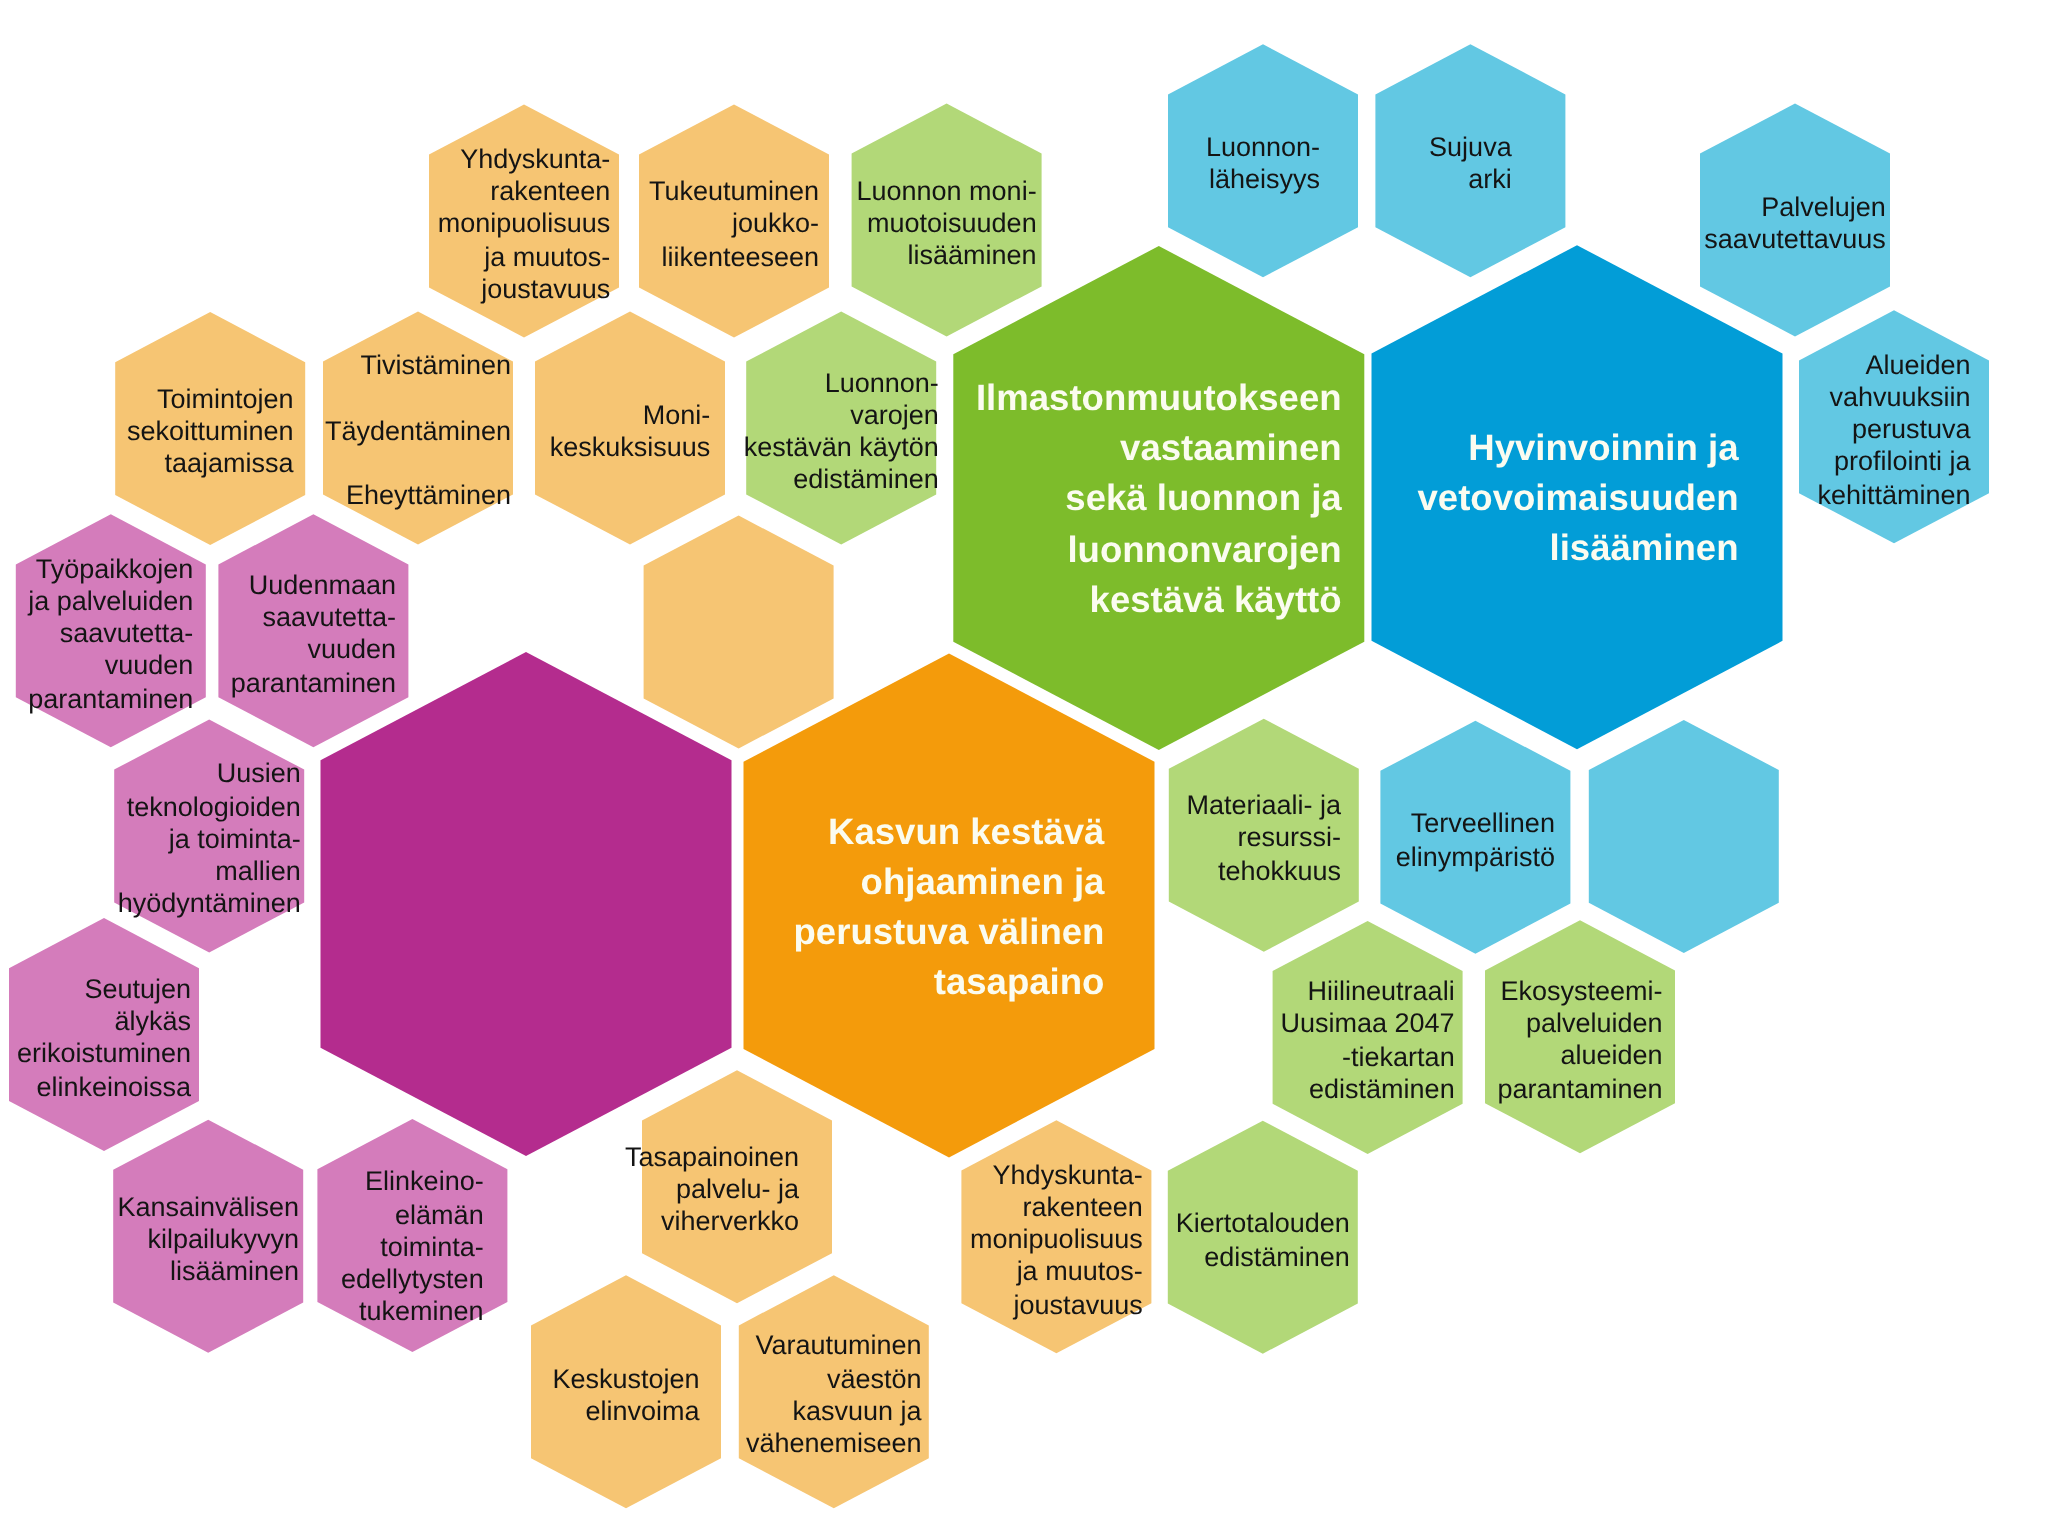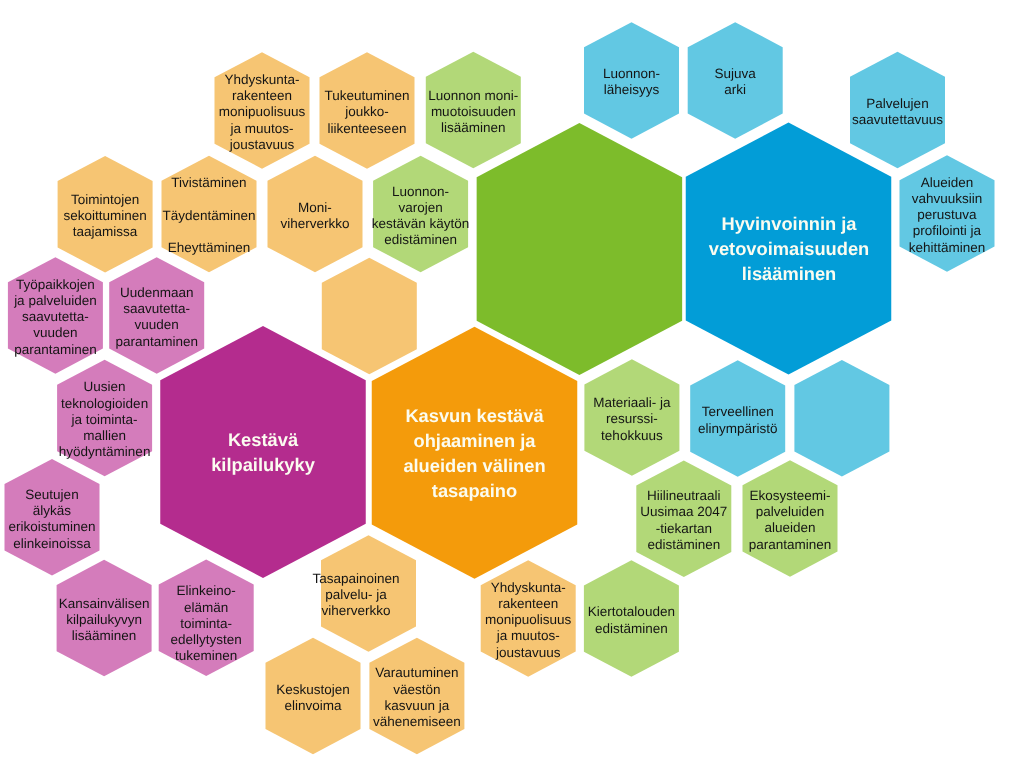--- a/index.html
+++ b/index.html
@@ -12,21 +12,21 @@
     -webkit-font-smoothing:antialiased;
     text-rendering:geometricPrecision;
   }
   #canvas{position:absolute;left:0;top:0;width:1023px;height:766px;background:#ffffff;}
   #shapes{position:absolute;left:0;top:0;width:1023px;height:766px;}
   #labels{position:absolute;left:0;top:0;width:1023px;height:766px;}
   .hexlabel{
     position:absolute;
     width:320px;height:180px;
     display:flex;align-items:center;justify-content:center;
-    text-align:center;
+    text-align:right;
     white-space:pre;
     box-sizing:border-box;
   }
   .hexlabel.sm{font-size:13.5px;line-height:16.2px;color:#141414;}
   .hexlabel.lg{font-size:18.3px;line-height:25.1px;color:#fbfcf0;font-weight:bold;}
 </style>
 </head>
 <body>
 
 <div id="canvas">
@@ -84,21 +84,21 @@
 saavutettavuus</div>
     <div class="hexlabel sm" style="left:-54.9px;top:126.3px">Toimintojen
 sekoittuminen
 taajamissa</div>
     <div class="hexlabel sm" style="left:49.0px;top:126.0px">Tivistäminen
 
 Täydentäminen
 
 Eheyttäminen</div>
     <div class="hexlabel sm" style="left:155.0px;top:126.0px">Moni-
-viherverkko</div>
+keskuksisuus</div>
     <div class="hexlabel sm" style="left:260.6px;top:126.0px">Luonnon-
 varojen
 kestävän käytön
 edistäminen</div>
     <div class="hexlabel sm" style="left:787.0px;top:125.4px">Alueiden
 vahvuuksiin
 perustuva
 profilointi ja
 kehittäminen</div>
     <div class="hexlabel sm" style="left:-104.6px;top:227.4px">Työpaikkojen
@@ -149,23 +149,26 @@
 ja muutos-
 joustavuus</div>
     <div class="hexlabel sm" style="left:471.4px;top:530.6px">Kiertotalouden
 edistäminen</div>
     <div class="hexlabel sm" style="left:153.0px;top:607.9px">Keskustojen
 elinvoima</div>
     <div class="hexlabel sm" style="left:256.9px;top:607.9px">Varautuminen
 väestön
 kasvuun ja
 vähenemiseen</div>
+    <div class="hexlabel lg" style="left:419.4px;top:159.0px">Ilmastonmuutokseen
+vastaaminen
+sekä luonnon ja
+luonnonvarojen
+kestävä käyttö</div>
     <div class="hexlabel lg" style="left:629px;top:158.6px">Hyvinvoinnin ja
 vetovoimaisuuden
 lisääminen</div>
-    <div class="hexlabel lg" style="left:103.0px;top:362.0px">Kestävä
-kilpailukyky</div>
     <div class="hexlabel lg" style="left:314.5px;top:362.7px">Kasvun kestävä
 ohjaaminen ja
-alueiden välinen
+perustuva välinen
 tasapaino</div>
   </div>
 </div>
 
 </body></html>

